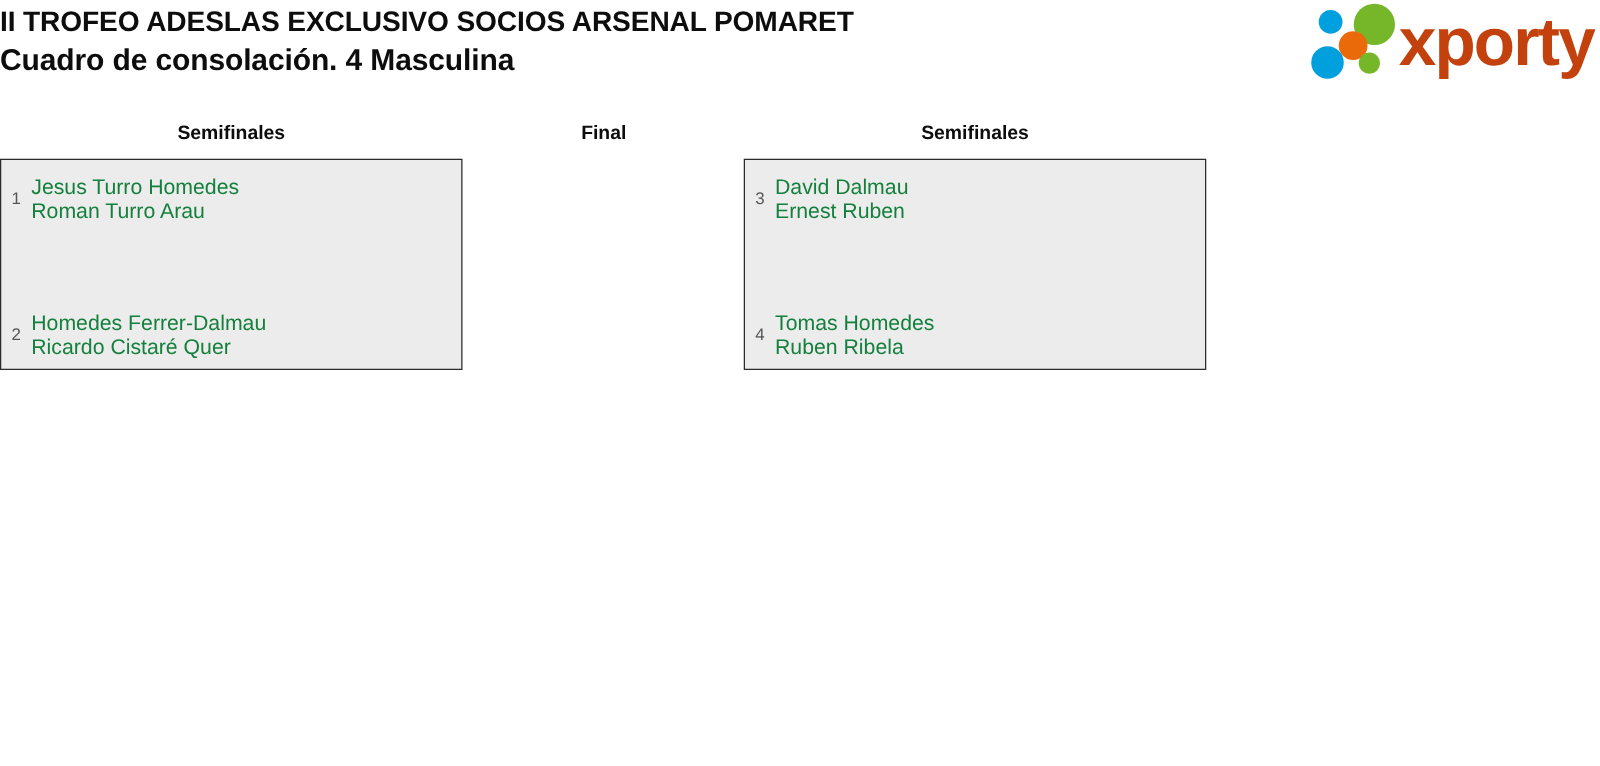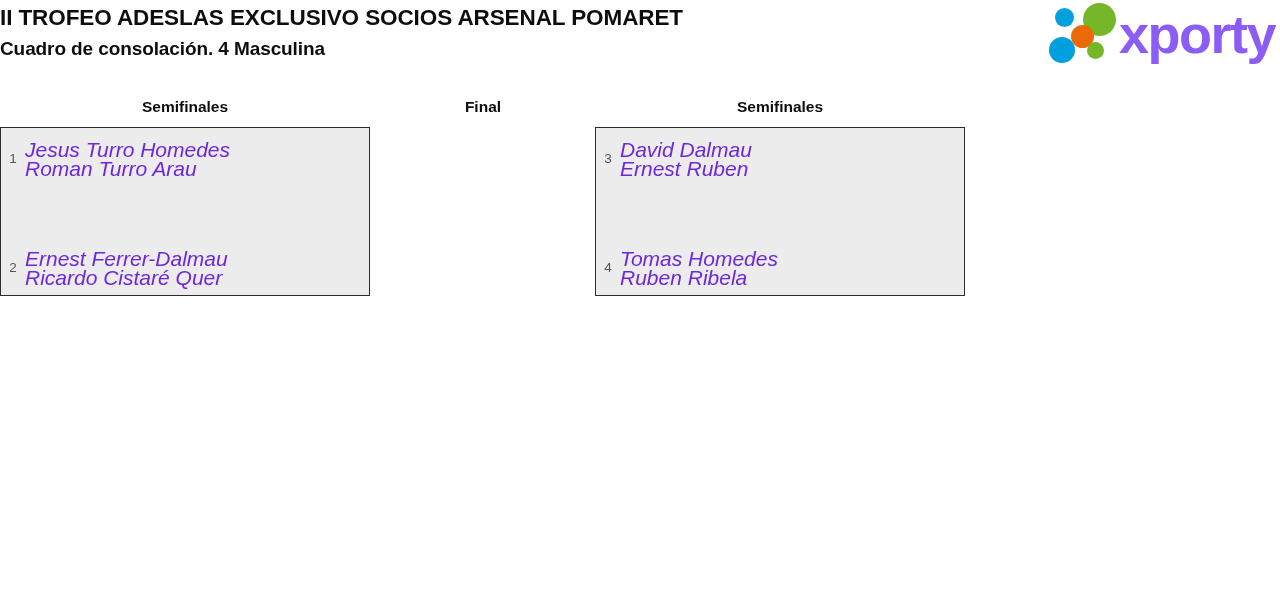--- a/index.html
+++ b/index.html
@@ -33,21 +33,21 @@
   }
   .title-line-1 {
     font-size: 22.5px;
     font-weight: bold;
     letter-spacing: -0.1px;
     line-height: 31px;
     white-space: nowrap;
     color: #0d0d0d;
   }
   .title-line-2 {
-    font-size: 19px;
+    font-size: 24px;
     font-weight: bold;
     letter-spacing: -0.1px;
     line-height: 31px;
     white-space: nowrap;
     color: #0d0d0d;
   }
 
   
   #logo {
     position: absolute;
@@ -71,21 +71,21 @@
   .dot-green-big   { left: 36px; top: 1px;  width: 33px; height: 33px; background: #76b729; }
   .dot-orange      { left: 24px; top: 23px; width: 23px; height: 23px; background: #ea6a0a; }
   .dot-blue-bottom { left: 2px;  top: 35px; width: 26px; height: 26px; background: #00a0df; }
   .dot-green-small { left: 40px; top: 40px; width: 17px; height: 17px; background: #76b729; }
   #logo-wordmark {
     position: absolute;
     left: 72px;
     top: 3px;
     font-size: 54px;
     font-weight: bold;
-    color: #8b5cf6;
+    color: #c2410c;
     letter-spacing: -1.5px;
     line-height: 58px;
   }
 
   
   #bracket {
     position: absolute;
     left: 0;
     top: 0;
     width: 1073px;
@@ -128,25 +128,24 @@
 
   .seed {
     width: 24px;
     flex: 0 0 24px;
     text-align: center;
     font-size: 13.5px;
     color: #555555;
     line-height: 16px;
   }
   .players {
-    font-size: 21px;
+    font-size: 17px;
     line-height: 19.5px;
-    color: #6d28d9;
+    color: #15803d;
     white-space: nowrap;
-    font-style: italic;
   }
   .player-line { display: block; }
 </style>
 </head>
 <body>
 
 <div id="header">
 
   <div id="title-block">
     <div class="title-line-1">II TROFEO ADESLAS EXCLUSIVO SOCIOS ARSENAL POMARET</div>
@@ -178,21 +177,21 @@
       <div class="seed">1</div>
       <div class="players">
         <span class="player-line">Jesus Turro Homedes</span>
         <span class="player-line">Roman Turro Arau</span>
       </div>
     </div>
 
     <div class="team team-bottom">
       <div class="seed">2</div>
       <div class="players">
-        <span class="player-line">Ernest Ferrer-Dalmau</span>
+        <span class="player-line">Homedes Ferrer-Dalmau</span>
         <span class="player-line">Ricardo Cistaré Quer</span>
       </div>
     </div>
 
   </div>
 
   <div class="match-box" id="match-box-right">
 
     <div class="team team-top">
       <div class="seed">3</div>

